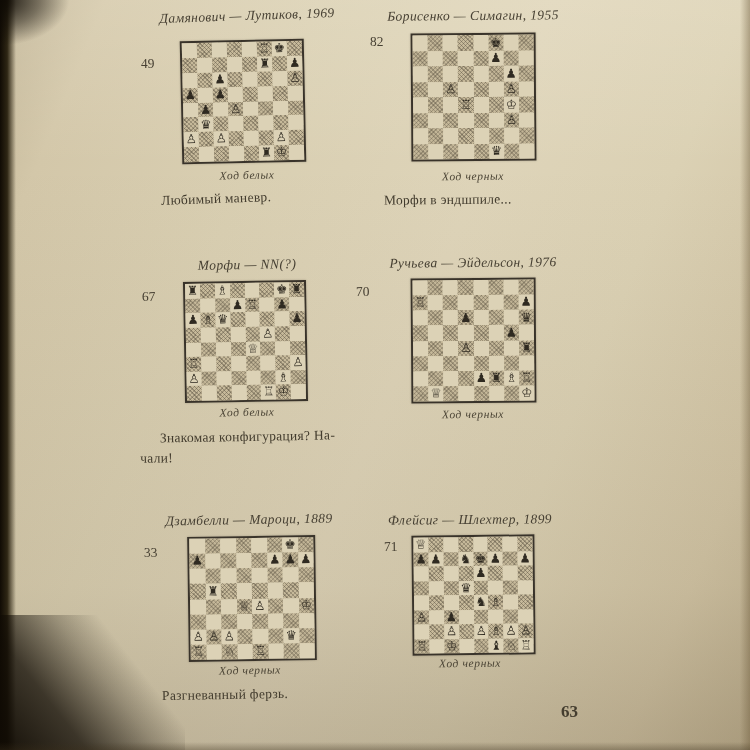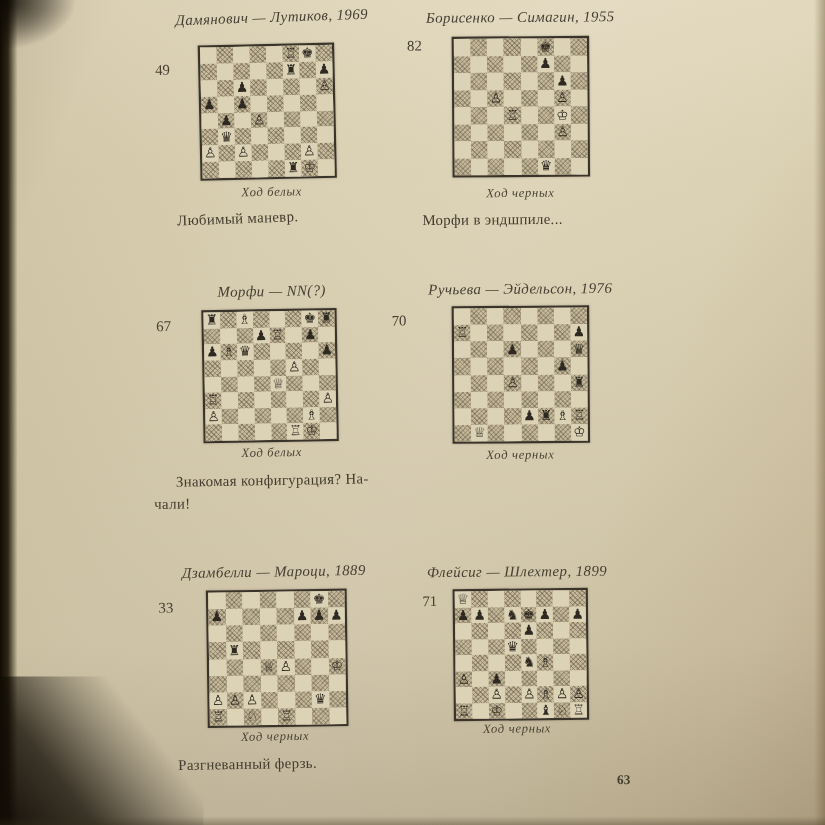--- a/index.html
+++ b/index.html
@@ -32,21 +32,21 @@
   .sq.light{background:#dcd2b6;}
   .sq.dark{background-color:#c6b99a;background-image:
       repeating-linear-gradient(45deg, rgba(74,66,52,.38) 0 1px, rgba(0,0,0,0) 1px 3px),
       repeating-linear-gradient(-45deg, rgba(74,66,52,.30) 0 1px, rgba(0,0,0,0) 1px 3px);}
   .pc{font-family:"DejaVu Sans",sans-serif;font-size:12.5px;line-height:1;color:#2f2a21;}
   .caption{position:absolute;text-align:center;font-style:italic;font-size:11.5px;
     letter-spacing:.6px;color:#4c4536;white-space:nowrap;}
   .comment{position:absolute;font-size:13.5px;letter-spacing:.3px;color:#433c2e;line-height:1.45;}
   .comment .ln{white-space:nowrap;}
   .comment .ln.indent{text-indent:20px;}
-  .page-num{position:absolute;font-size:12px;font-weight:bold;color:#443d2f;}
+  .page-num{position:absolute;font-size:17px;font-weight:bold;color:#443d2f;}
 
   .tilt-a{transform:rotate(-2deg);}
   .tilt-b{transform:rotate(-1deg);}
   .tilt-c{transform:rotate(-.5deg);}
 
   
   #t66{left:139px;top:8px;width:216px;}   #n66{left:141px;top:56px;}
   #b66{left:181px;top:40px;width:120px;height:119px;transform:rotate(-1.2deg);}
   #c66{left:157px;top:169px;width:180px;} #m66{left:161px;top:189px;}
   

